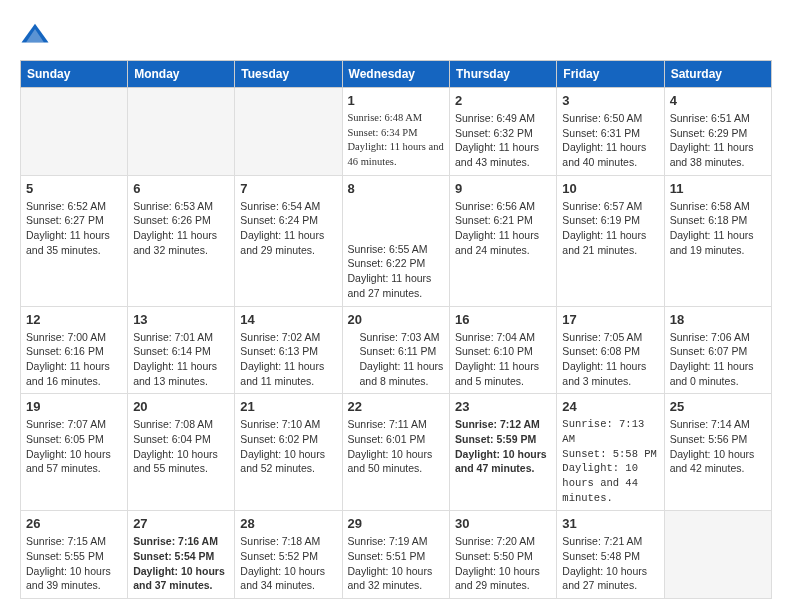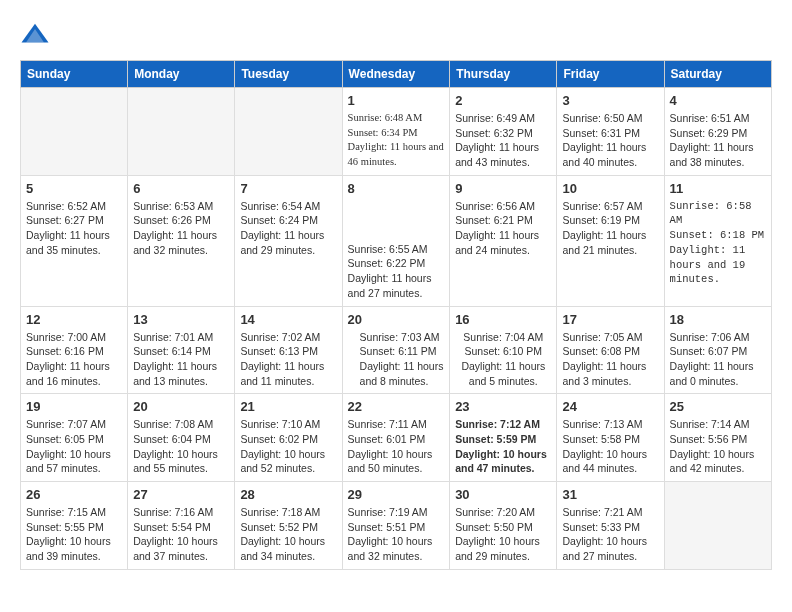--- a/index.html
+++ b/index.html
@@ -186,21 +186,21 @@
 Daylight: 11 hours and 24 minutes.</div>
         </td>
         <td>
           <span class="day-number">10</span>
           <div class="day-info" style="white-space: pre-line;">Sunrise: 6:57 AM
 Sunset: 6:19 PM
 Daylight: 11 hours and 21 minutes.</div>
         </td>
         <td>
           <span class="day-number">11</span>
-          <div class="day-info" style="white-space: pre-line; font-family: Liberation Mono, monospace;">Sunrise: 6:58 AM
+          <div class="day-info" style="white-space: pre-line;">Sunrise: 6:58 AM
 Sunset: 6:18 PM
 Daylight: 11 hours and 19 minutes.</div>
         </td>
       </tr>
       <tr>
         <td>
           <span class="day-number">12</span>
           <div class="day-info" style="white-space: pre-line;">Sunrise: 7:00 AM
 Sunset: 6:16 PM
 Daylight: 11 hours and 16 minutes.</div>
@@ -218,21 +218,21 @@
 Daylight: 11 hours and 11 minutes.</div>
         </td>
         <td>
           <span class="day-number">20</span>
           <div class="day-info" style="white-space: pre-line; margin-left: 12px;">Sunrise: 7:03 AM
 Sunset: 6:11 PM
 Daylight: 11 hours and 8 minutes.</div>
         </td>
         <td>
           <span class="day-number">16</span>
-          <div class="day-info" style="white-space: pre-line; text-align: center;">Sunrise: 7:04 AM
+          <div class="day-info" style="white-space: pre-line;">Sunrise: 7:04 AM
 Sunset: 6:10 PM
 Daylight: 11 hours and 5 minutes.</div>
         </td>
         <td>
           <span class="day-number">17</span>
           <div class="day-info" style="white-space: pre-line;">Sunrise: 7:05 AM
 Sunset: 6:08 PM
 Daylight: 11 hours and 3 minutes.</div>
         </td>
         <td>
@@ -268,41 +268,41 @@
 Daylight: 10 hours and 50 minutes.</div>
         </td>
         <td>
           <span class="day-number">23</span>
           <div class="day-info" style="white-space: pre-line; font-weight: bold;">Sunrise: 7:12 AM
 Sunset: 5:59 PM
 Daylight: 10 hours and 47 minutes.</div>
         </td>
         <td>
           <span class="day-number">24</span>
-          <div class="day-info" style="white-space: pre-line;">Sunrise: 7:13 AM
+          <div class="day-info" style="white-space: pre-line; font-family: Liberation Mono, monospace;">Sunrise: 7:13 AM
 Sunset: 5:58 PM
 Daylight: 10 hours and 44 minutes.</div>
         </td>
         <td>
           <span class="day-number">25</span>
           <div class="day-info" style="white-space: pre-line;">Sunrise: 7:14 AM
 Sunset: 5:56 PM
 Daylight: 10 hours and 42 minutes.</div>
         </td>
       </tr>
       <tr>
         <td>
           <span class="day-number">26</span>
           <div class="day-info" style="white-space: pre-line;">Sunrise: 7:15 AM
 Sunset: 5:55 PM
 Daylight: 10 hours and 39 minutes.</div>
         </td>
         <td>
           <span class="day-number">27</span>
-          <div class="day-info" style="white-space: pre-line;">Sunrise: 7:16 AM
+          <div class="day-info" style="white-space: pre-line; font-weight: bold;">Sunrise: 7:16 AM
 Sunset: 5:54 PM
 Daylight: 10 hours and 37 minutes.</div>
         </td>
         <td>
           <span class="day-number">28</span>
           <div class="day-info" style="white-space: pre-line;">Sunrise: 7:18 AM
 Sunset: 5:52 PM
 Daylight: 10 hours and 34 minutes.</div>
         </td>
         <td>
@@ -313,19 +313,19 @@
         </td>
         <td>
           <span class="day-number">30</span>
           <div class="day-info" style="white-space: pre-line;">Sunrise: 7:20 AM
 Sunset: 5:50 PM
 Daylight: 10 hours and 29 minutes.</div>
         </td>
         <td>
           <span class="day-number">31</span>
           <div class="day-info" style="white-space: pre-line;">Sunrise: 7:21 AM
-Sunset: 5:33 PM
+Sunset: 5:48 PM
 Daylight: 10 hours and 27 minutes.</div>
         </td>
         <td class="empty"></td>
       </tr>
     </tbody>
 </table>
 
 </body></html>

